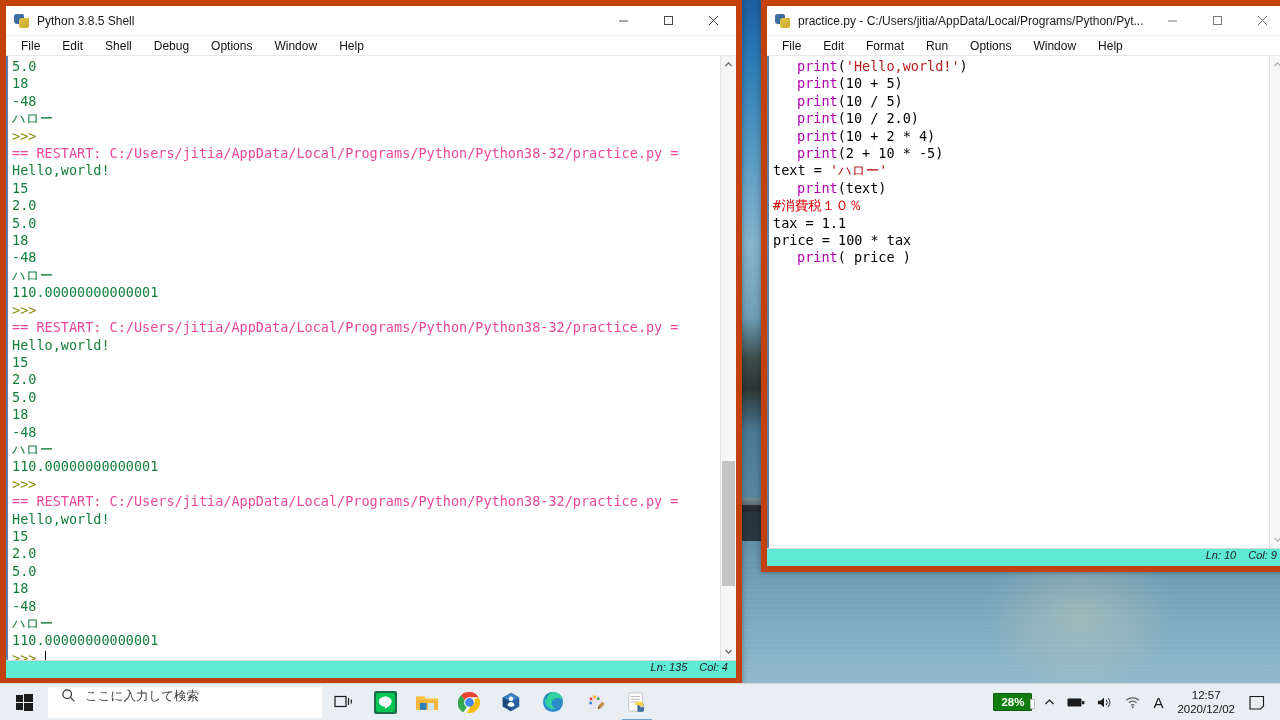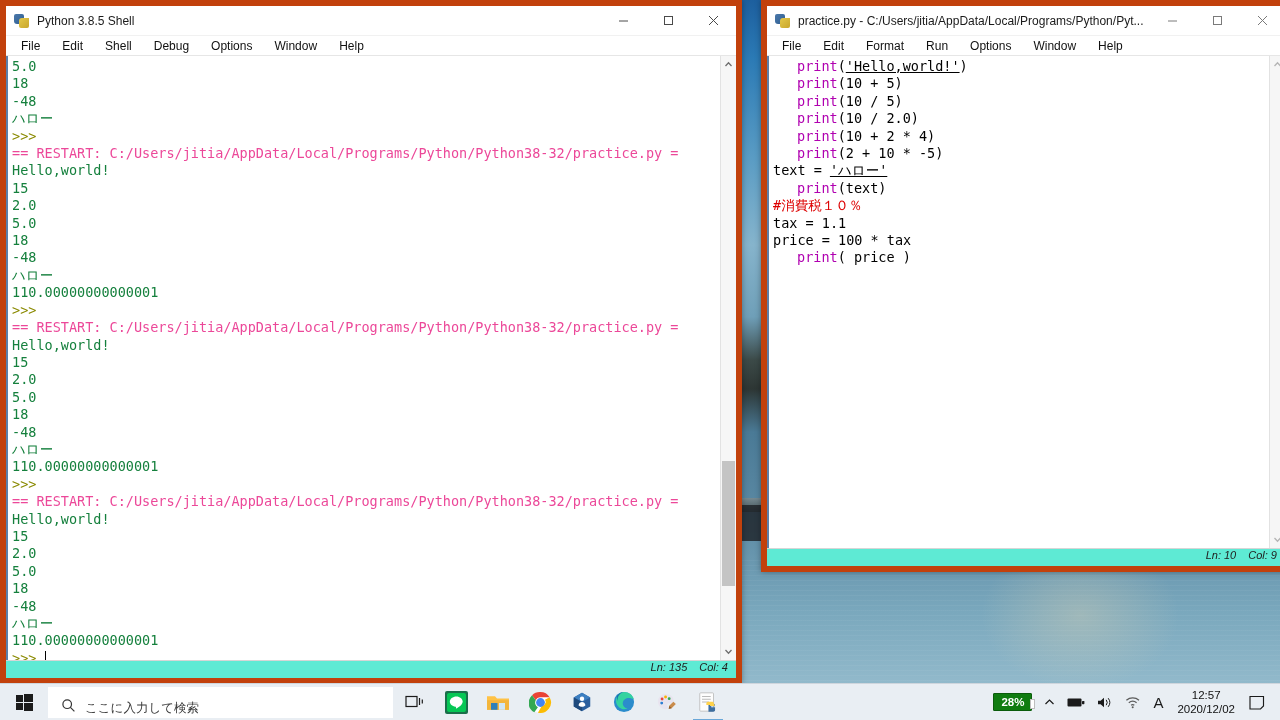--- a/index.html
+++ b/index.html
@@ -137,21 +137,21 @@
     flex: 1 1 auto; min-width: 0; overflow: hidden;
     font-family: "DejaVu Sans Mono", monospace;
     font-size: 13.5px; line-height: 17.4px;
     padding: 2px 0 0 4px;
     white-space: pre;
     background: #fff;
     border-left: 2px solid #5c7fa8;
   }
   .codearea .ln { white-space: pre; }
   .c-kw   { color: #b000b0; margin-left: 24px; }   
-  .c-str  { color: #000000; text-decoration: underline; }   
+  .c-str  { color: #b91c1c; }   
   .c-cmt  { color: #dd0000; }   
   .c-plain{ color: #000000; }
   .c-out  { color: #15803d; }   
   .c-prompt { color: #8a8a00; } 
   .c-restart { color: #ec4899; }
   .cursor {
     display: inline-block; width: 1px; height: 14px;
     background: #000; vertical-align: -2px;
   }
 
@@ -186,23 +186,23 @@
   }
   .win-logo { width: 17px; height: 17px; position: relative; }
   .win-logo i {
     position: absolute; background: #1b1b1b; display: block;
   }
   .win-logo i:nth-child(1){ left:0; top:1px; width:7px; height:7px; }
   .win-logo i:nth-child(2){ left:8px; top:0; width:9px; height:8px; }
   .win-logo i:nth-child(3){ left:0; top:9px; width:7px; height:7px; }
   .win-logo i:nth-child(4){ left:8px; top:9px; width:9px; height:8px; }
   #search-box {
-    width: 345px; height: 31px; flex: none;
+    width: 274px; height: 31px; flex: none;
     background: #ffffff;
-    display: flex; align-items: flex-end;
+    display: flex; align-items: flex-start;
     padding-left: 12px;
     border: 1px solid #ffffff;
   }
   #search-box .mag { flex: none; margin-right: 9px; color:#333; }
   #search-text { font-size: 12.5px; color: #3a3a3a; }
   .tb-icon {
     width: 42px; height: 37px; flex: none;
     display: flex; align-items: center; justify-content: center;
     position: relative;
   }

